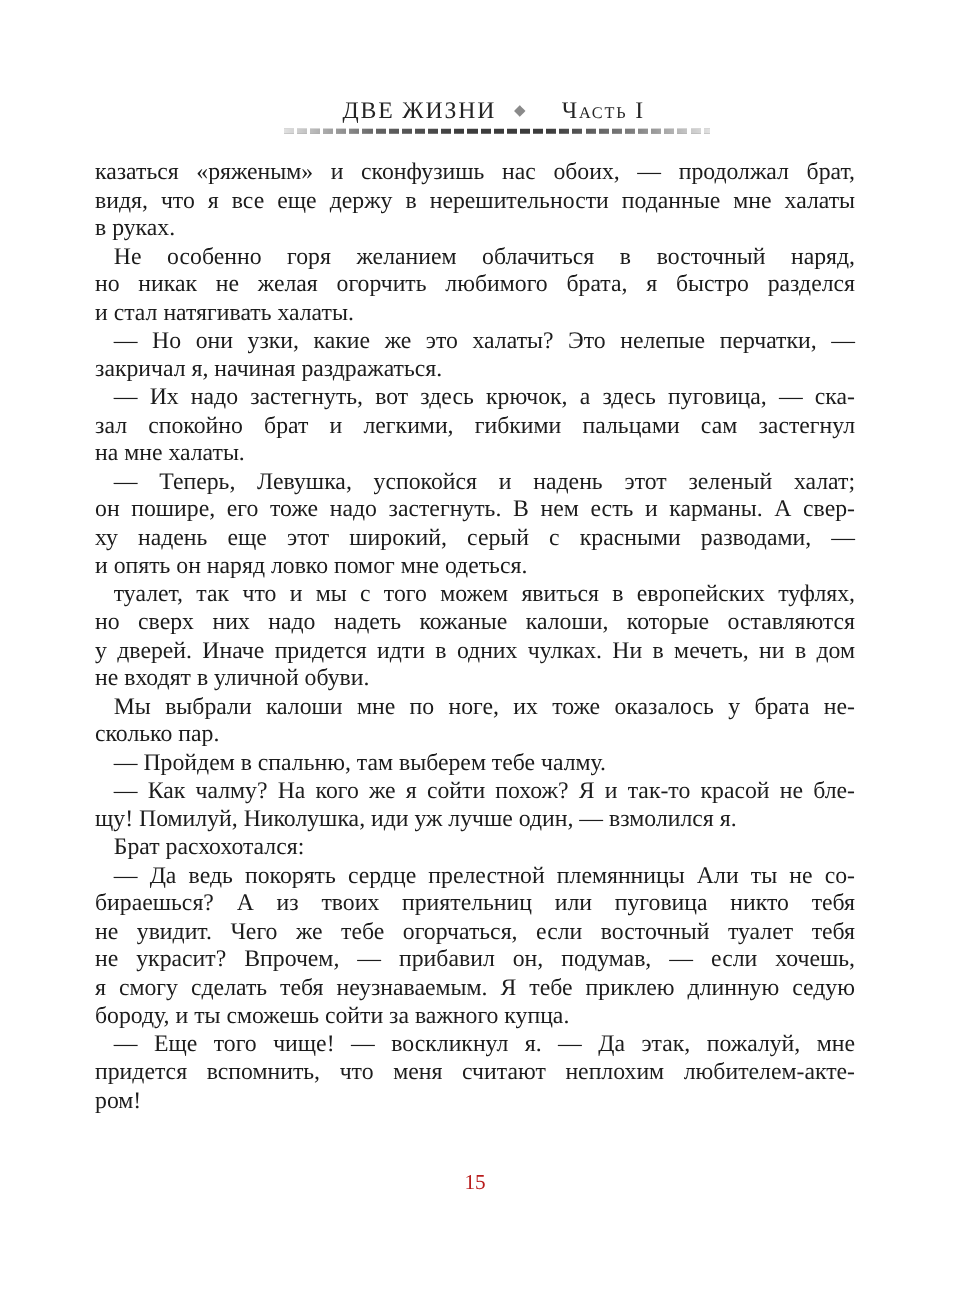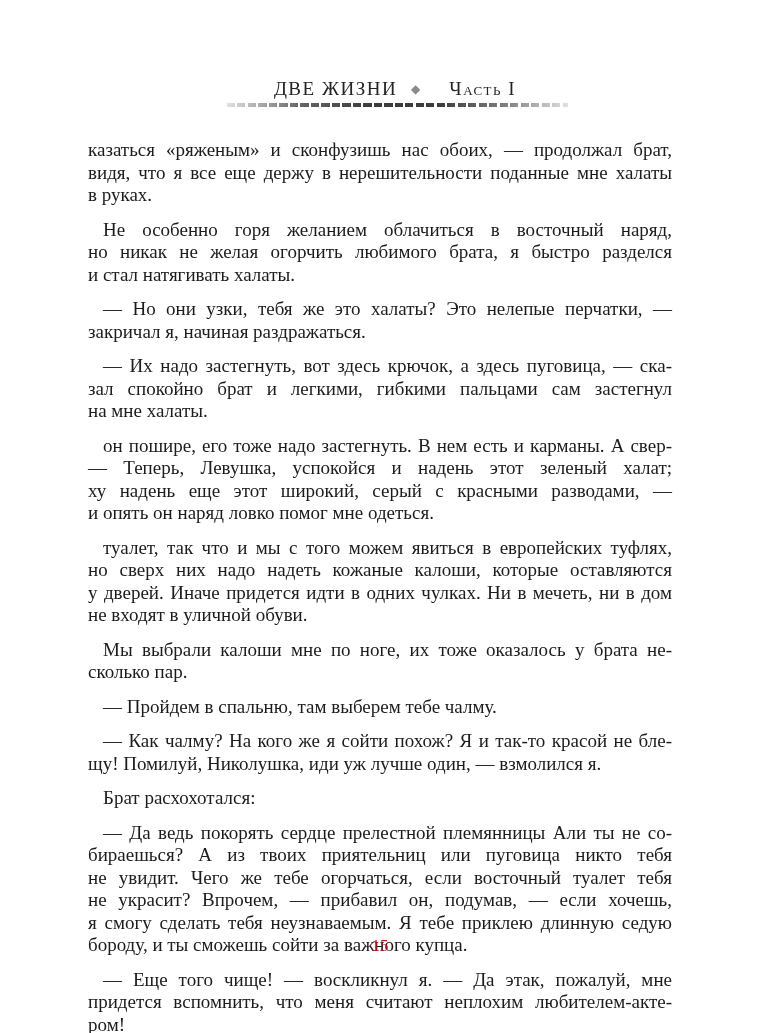--- a/index.html
+++ b/index.html
@@ -50,21 +50,21 @@
       repeating-linear-gradient(90deg, #3c3c3c 0px, #3c3c3c 8px, #ffffff 8px, #ffffff 10.5px);
   }
   .text-block {
     position: absolute;
     top: 127px;
     left: 76px;
     width: 608px;
     font-size: 19px;
     line-height: 22.5px;
   }
-  .para { margin: 12px; }
+  .para { margin: 0; }
   .line {
     text-align: justify;
     text-align-last: justify;
   }
   .para .line:last-child {
     text-align-last: left;
   }
   .para.indent .line:first-child {
     text-indent: 15px;
   }
@@ -94,31 +94,31 @@
         <div class="line">казаться «ряженым» и сконфузишь нас обоих, — продолжал брат,</div>
         <div class="line">видя, что я все еще держу в нерешительности поданные мне халаты</div>
         <div class="line">в руках.</div>
       </div>
       <div class="para indent">
         <div class="line">Не особенно горя желанием облачиться в восточный наряд,</div>
         <div class="line">но никак не желая огорчить любимого брата, я быстро разделся</div>
         <div class="line">и стал натягивать халаты.</div>
       </div>
       <div class="para indent">
-        <div class="line">— Но они узки, тебя же это халаты? Это нелепые перчатки, —</div>
+        <div class="line">— Но они узки, какие же это халаты? Это нелепые перчатки, —</div>
         <div class="line">закричал я, начиная раздражаться.</div>
       </div>
       <div class="para indent">
         <div class="line">— Их надо застегнуть, вот здесь крючок, а здесь пуговица, — ска-</div>
         <div class="line">зал спокойно брат и легкими, гибкими пальцами сам застегнул</div>
         <div class="line">на мне халаты.</div>
       </div>
       <div class="para indent">
+        <div class="line">— Теперь, Левушка, успокойся и надень этот зеленый халат;</div>
         <div class="line">он пошире, его тоже надо застегнуть. В нем есть и карманы. А свер-</div>
-        <div class="line">— Теперь, Левушка, успокойся и надень этот зеленый халат;</div>
         <div class="line">ху надень еще этот широкий, серый с красными разводами, —</div>
         <div class="line">и опять он наряд ловко помог мне одеться.</div>
       </div>
       <div class="para indent">
         <div class="line">туалет, так что и мы с того можем явиться в европейских туфлях,</div>
         <div class="line">но сверх них надо надеть кожаные калоши, которые оставляются</div>
         <div class="line">у дверей. Иначе придется идти в одних чулках. Ни в мечеть, ни в дом</div>
         <div class="line">не входят в уличной обуви.</div>
       </div>
       <div class="para indent">

